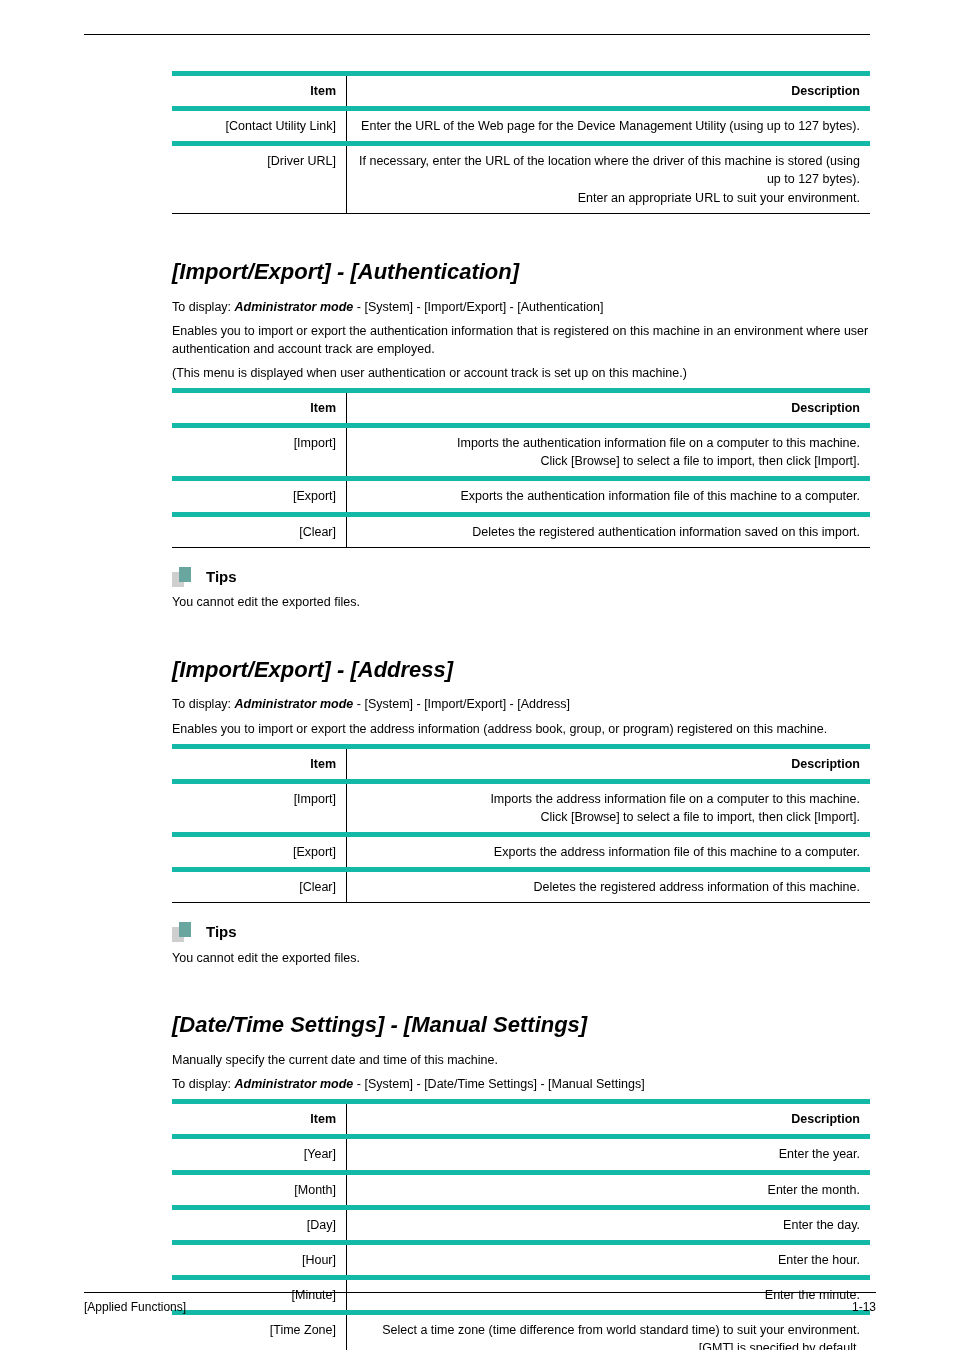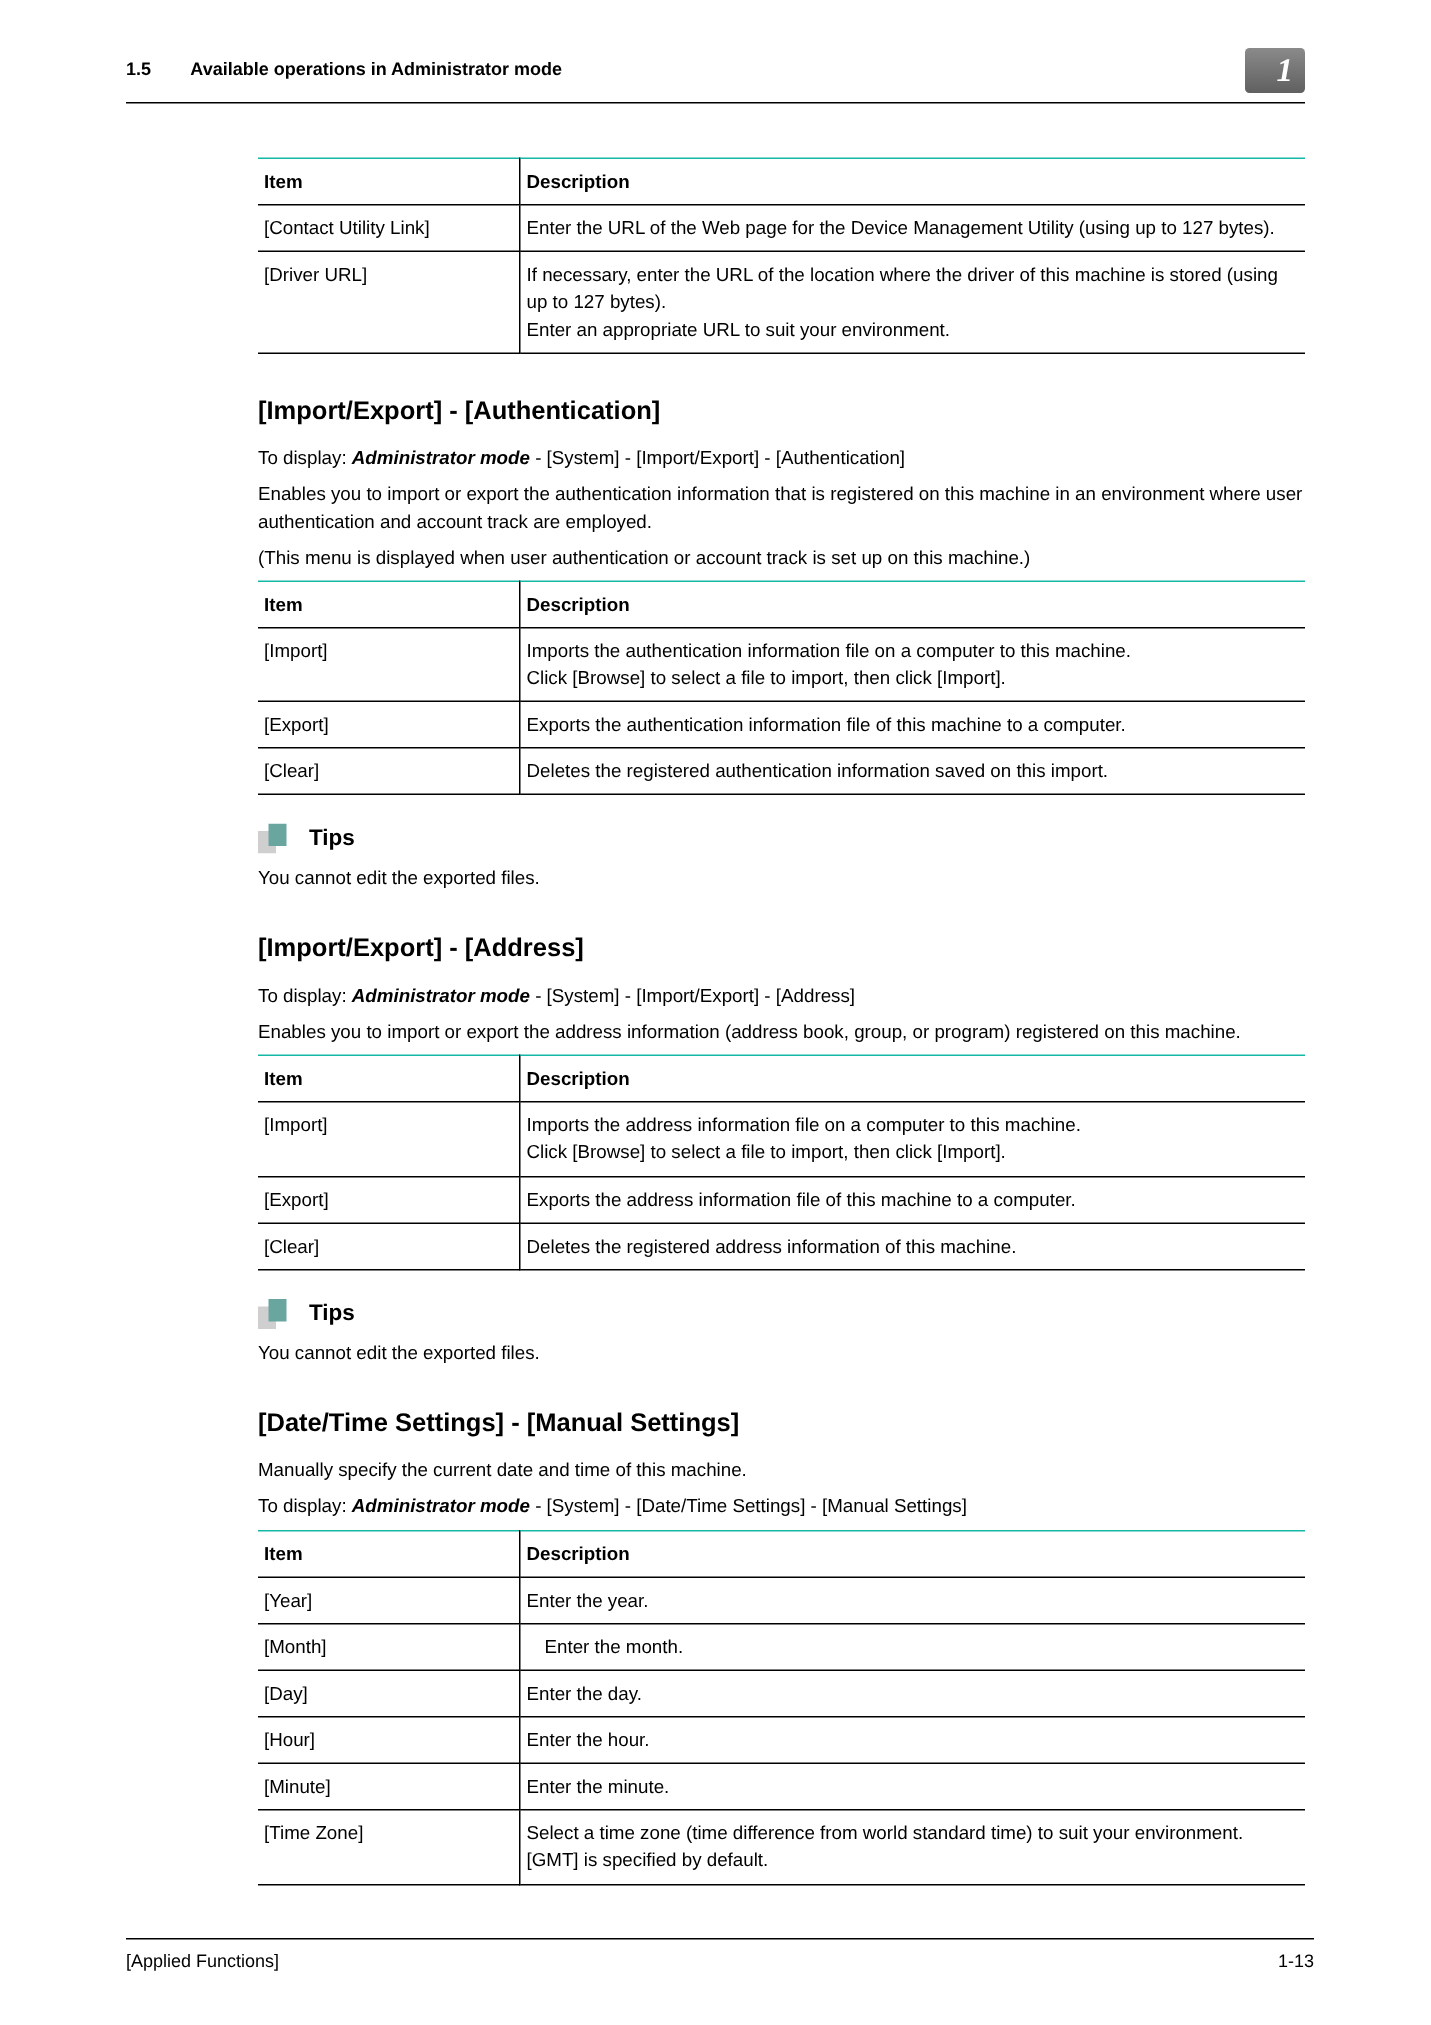--- a/index.html
+++ b/index.html
@@ -45,33 +45,34 @@
     font-family: Georgia, 'Times New Roman', serif;
   }
   .hr-thin { height: 1px; background: #000; margin-top: 2px; }
   .content { padding: 30px 0 0 88px; }
   table.doc {
     border-collapse: collapse;
     width: 100%;
     margin: 6px 0 18px 0;
   }
   table.doc th, table.doc td {
-    border-top: 1px solid #14b8a6;
+    border-top: 5px solid #14b8a6;
     border-bottom: 1px solid #000;
-    text-align: left;
+    text-align: right;
     padding: 6px 10px 6px 4px;
     vertical-align: top;
     font-size: 12.5px;
   }
   table.doc th { font-weight: bold; }
   table.doc .col1 { width: 160px; border-right: 1px solid #000; }
   .h2 {
     font-weight: bold;
-    font-size: 17px;
-    margin: 26px 0 10px 0;
+    font-size: 22px;
+    margin: 42px 0 10px 0;
+    font-style: italic;
   }
   .para { margin: 6px 0; }
   .bold { font-weight: bold; font-style: italic; }
   .tips {
     display: flex;
     align-items: center;
     margin: 14px 0 4px 0;
     font-weight: bold;
     font-size: 15px;
   }
@@ -84,29 +85,20 @@
     display: flex;
     justify-content: space-between;
     font-size: 12px;
   }
 </style>
 </head>
 <body>
 
 <div class="page">
 
-  <div class="hdr">
-    <div class="hdr-left">
-      <span class="hdr-num">1.5</span>
-      <span>Available operations in Administrator mode</span>
-    </div>
-    <div class="chip">
-      <span class="chip-num">1</span>
-    </div>
-  </div>
   <div class="hr-thin"></div>
 
   <div class="content">
 
     <table class="doc">
       <thead>
         <tr>
           <th class="col1">Item</th>
           <th>Description</th>
         </tr>

